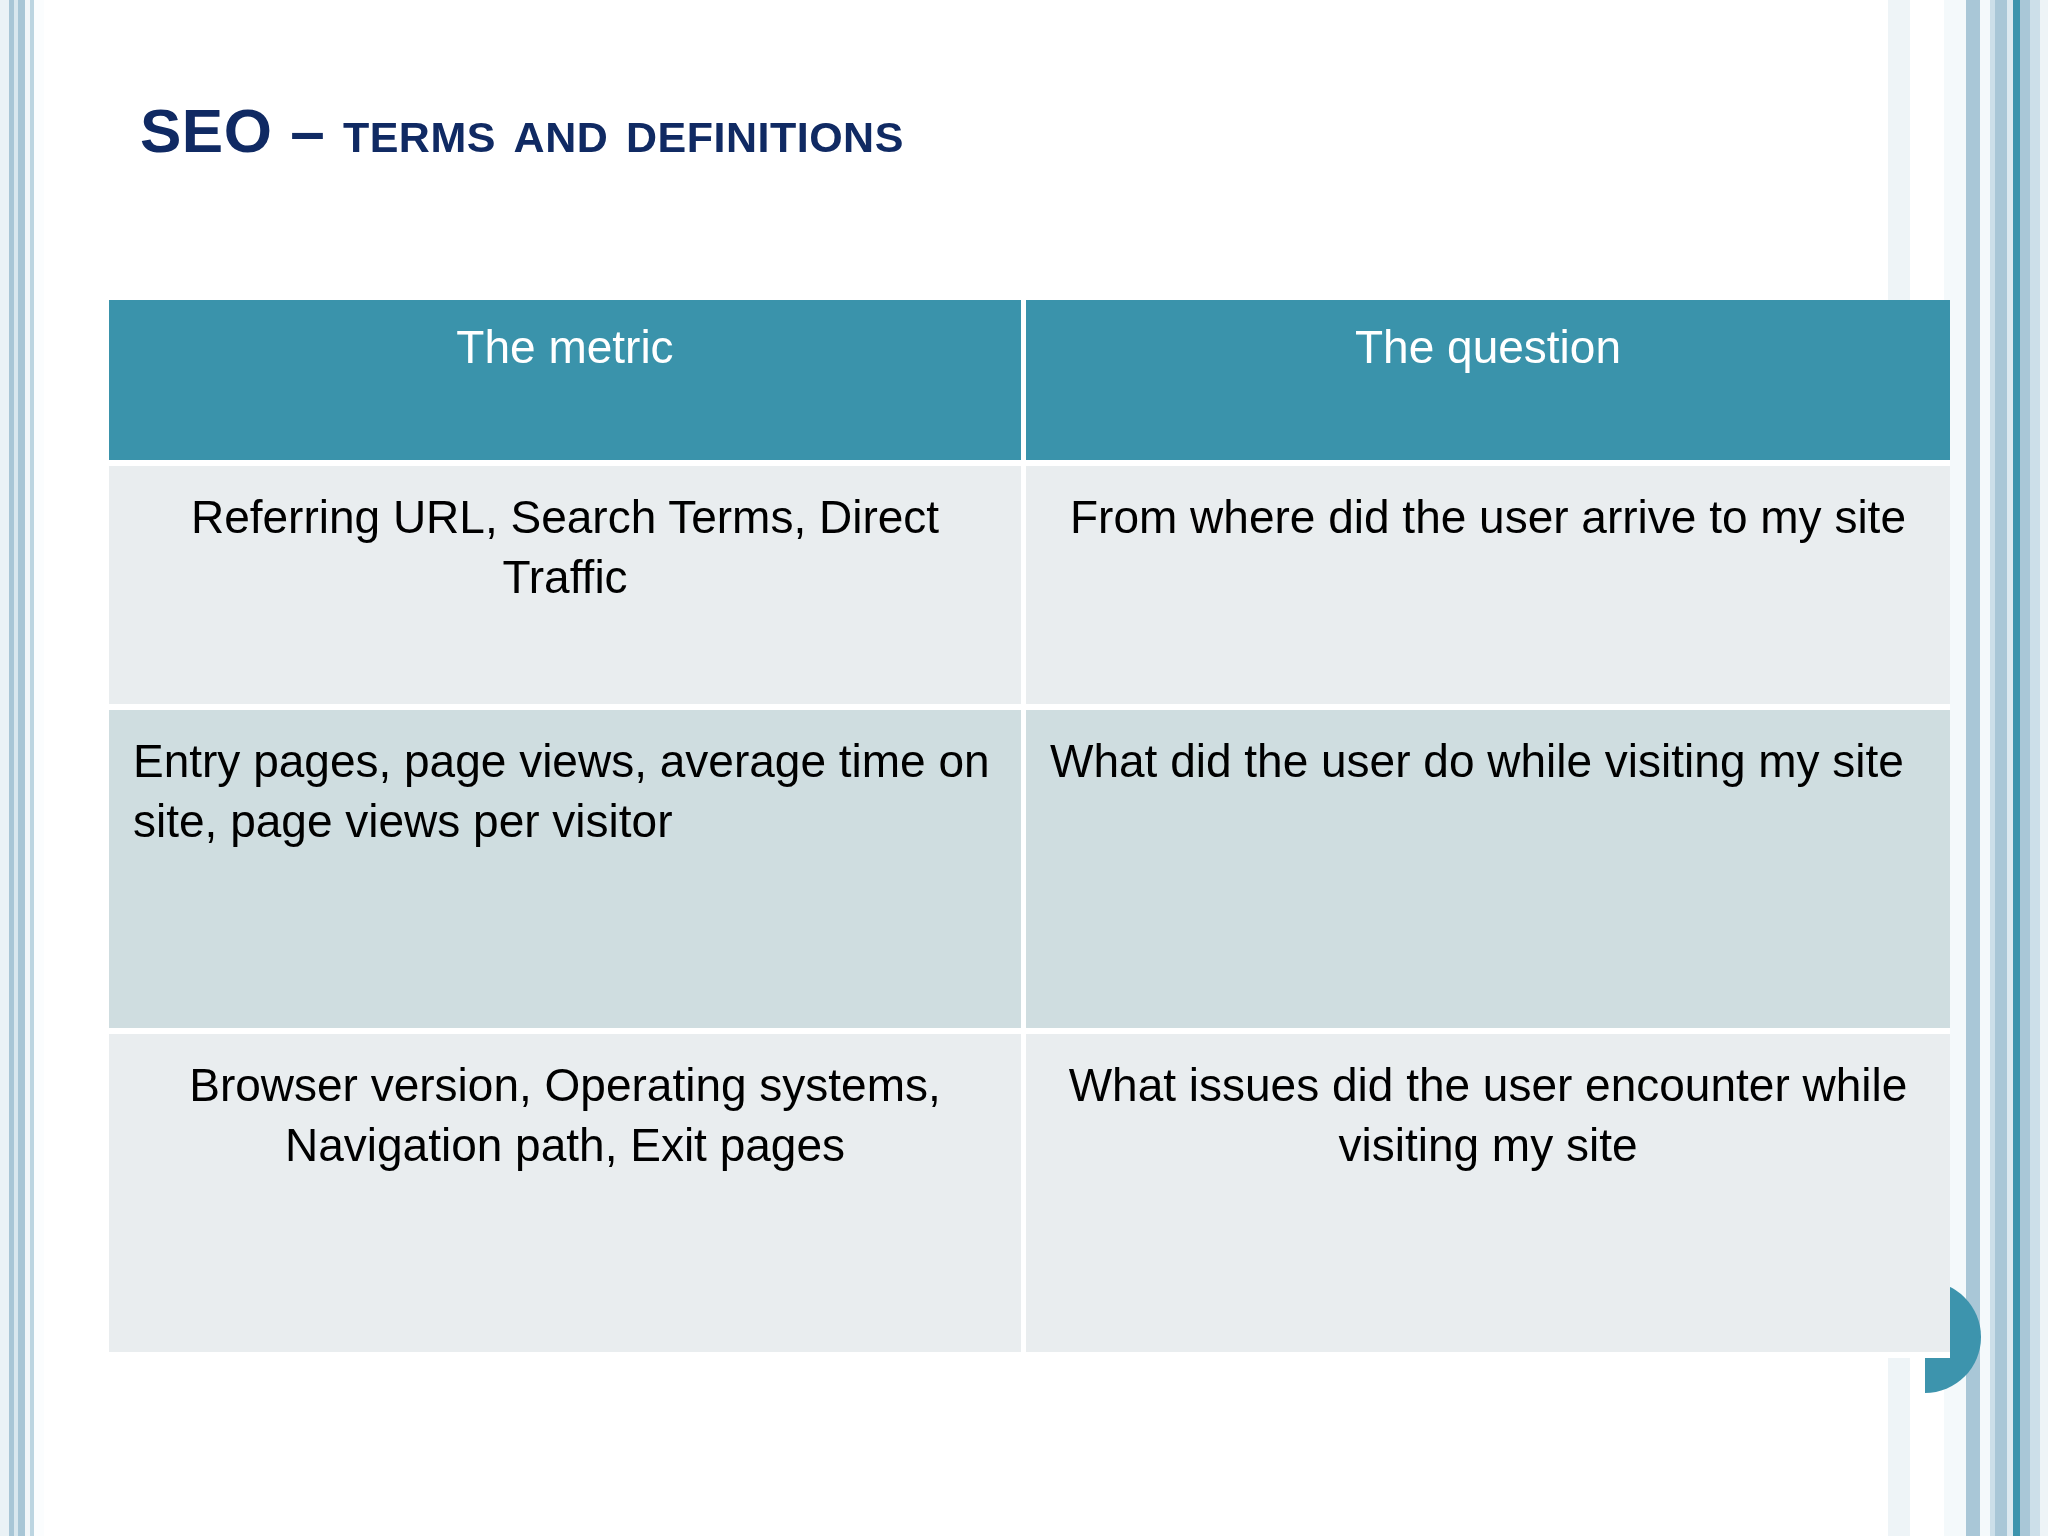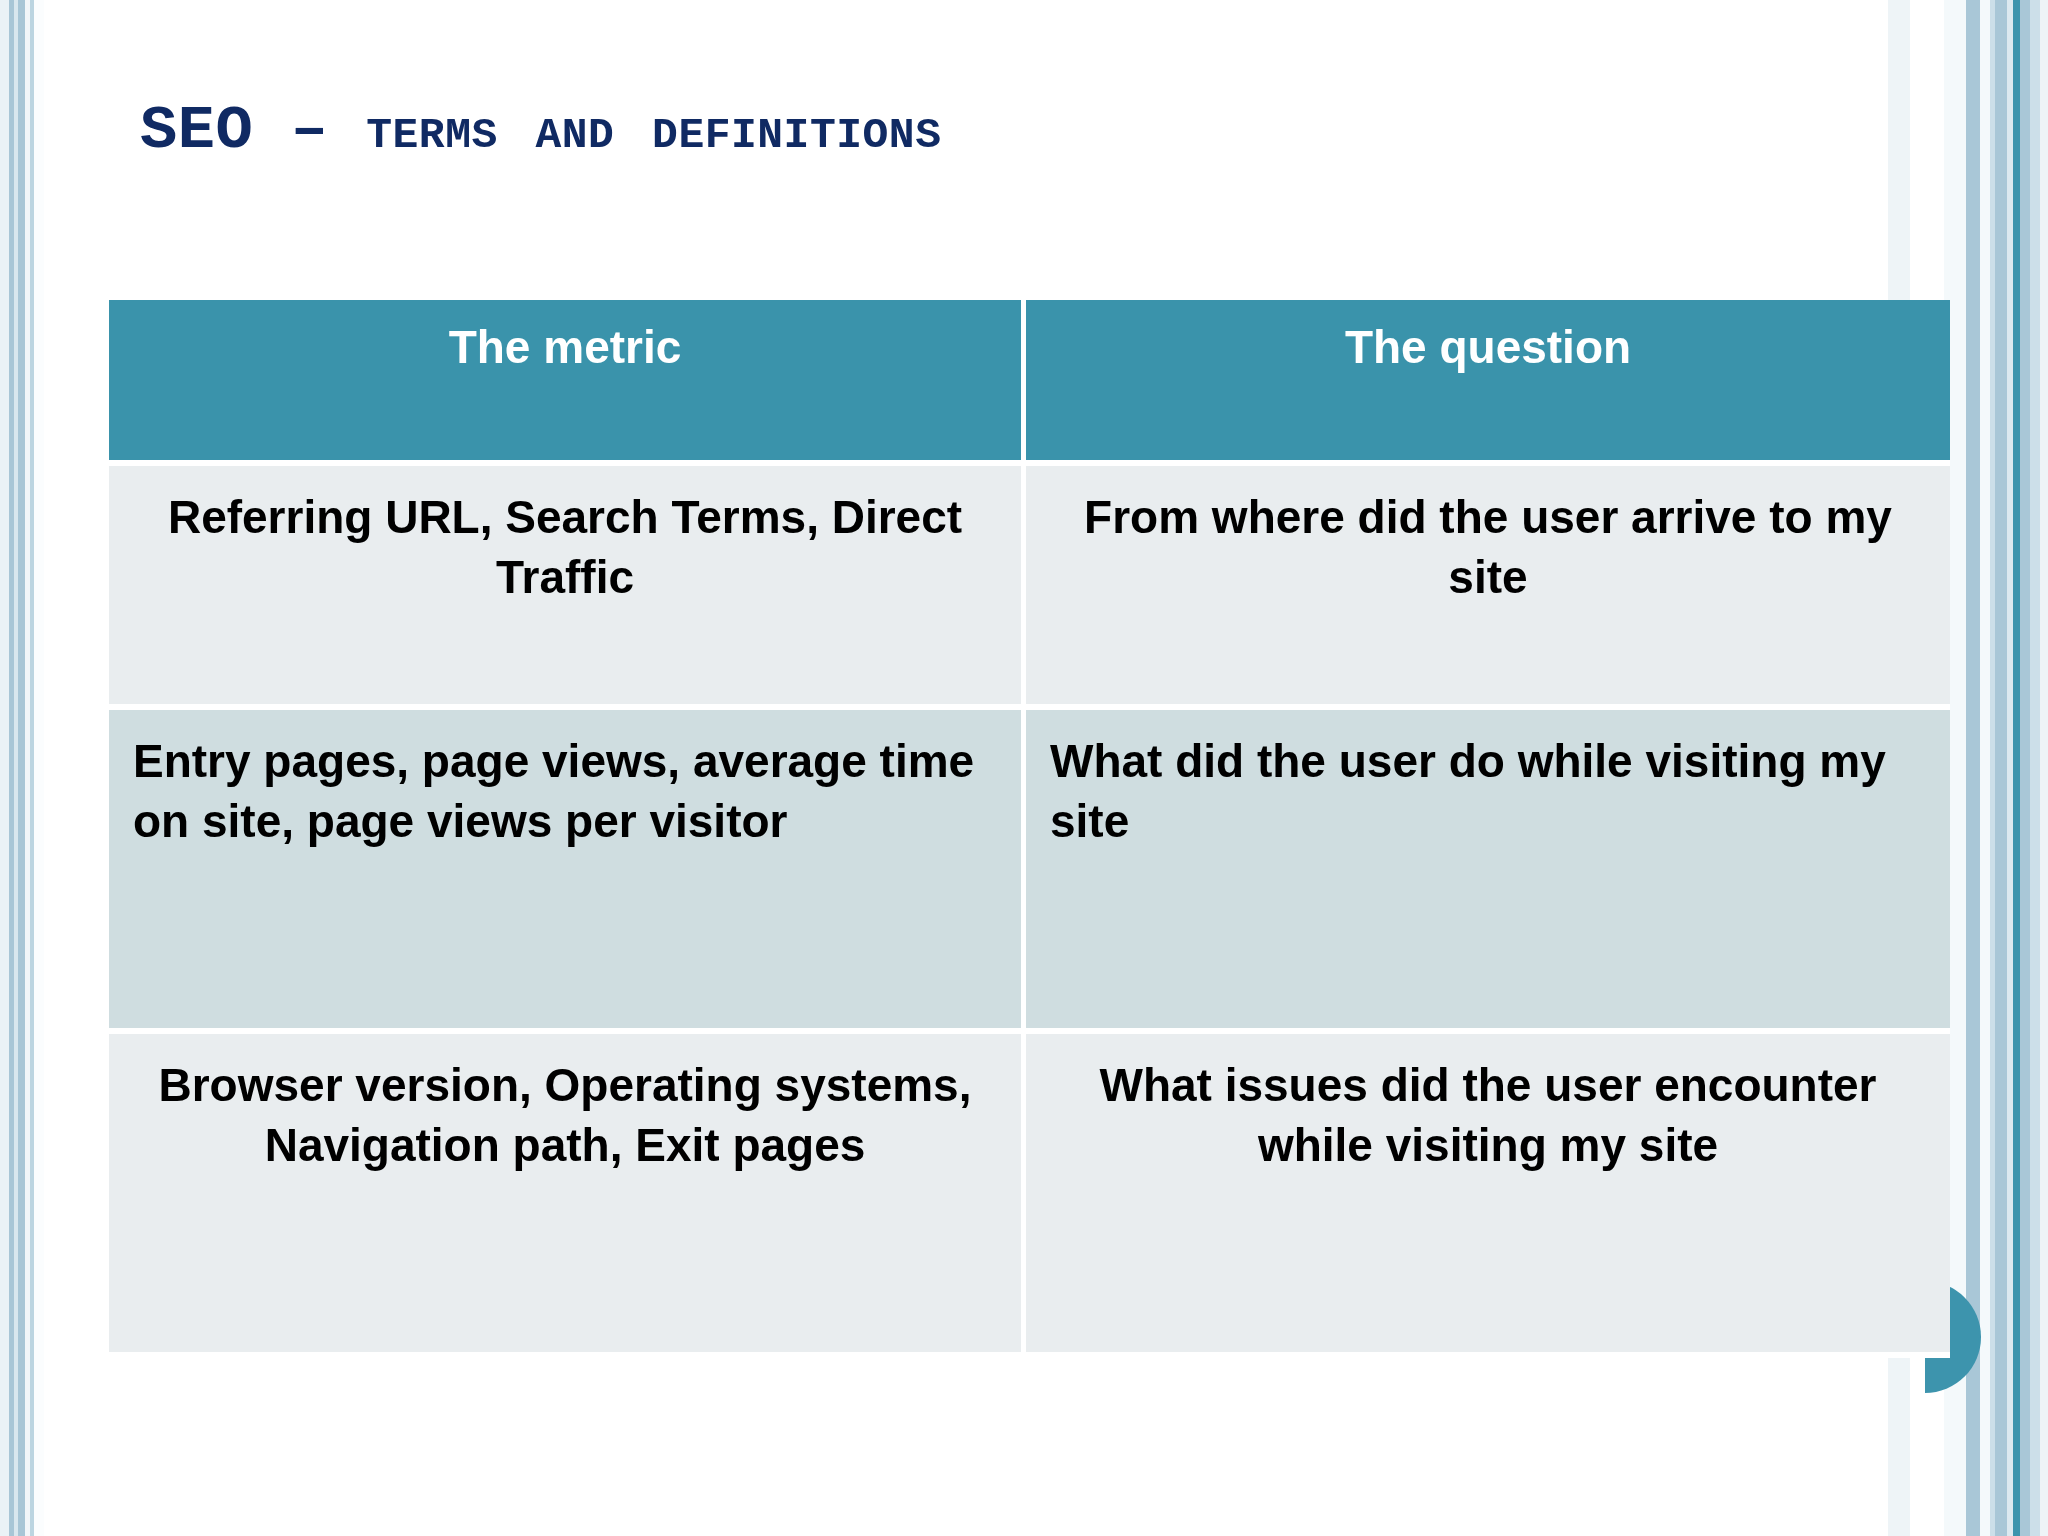--- a/index.html
+++ b/index.html
@@ -53,21 +53,20 @@
     top: 56px;
     width: 1600px;
     color: #102a63;
     font-size: 62px;
     font-weight: bold;
     letter-spacing: 0.5px;
     font-variant: small-caps;
     text-transform: lowercase;
     line-height: 1.05;
     white-space: nowrap;
-    font-family: Liberation Mono, monospace;
   }
   .title .lead {
     text-transform: uppercase;
     font-variant: normal;
   }
 
   
   .table-wrap {
     position: absolute;
     left: 109px;
@@ -81,21 +80,21 @@
     table-layout: fixed;
   }
   table.metrics col.c1 { width: 917px; }
   table.metrics col.c2 { width: 924px; }
 
   table.metrics th,
   table.metrics td {
     vertical-align: top;
     padding: 22px 24px 26px 24px;
     font-size: 46px;
-    font-weight: bold;
+    font-weight: normal;
     line-height: 1.30;
     border-right: 5px solid #ffffff;
     border-bottom: 6px solid #ffffff;
     word-wrap: break-word;
     margin-left: 12px;
   }
   table.metrics th:last-child,
   table.metrics td:last-child { border-right: none; }
 
   table.metrics thead th {

